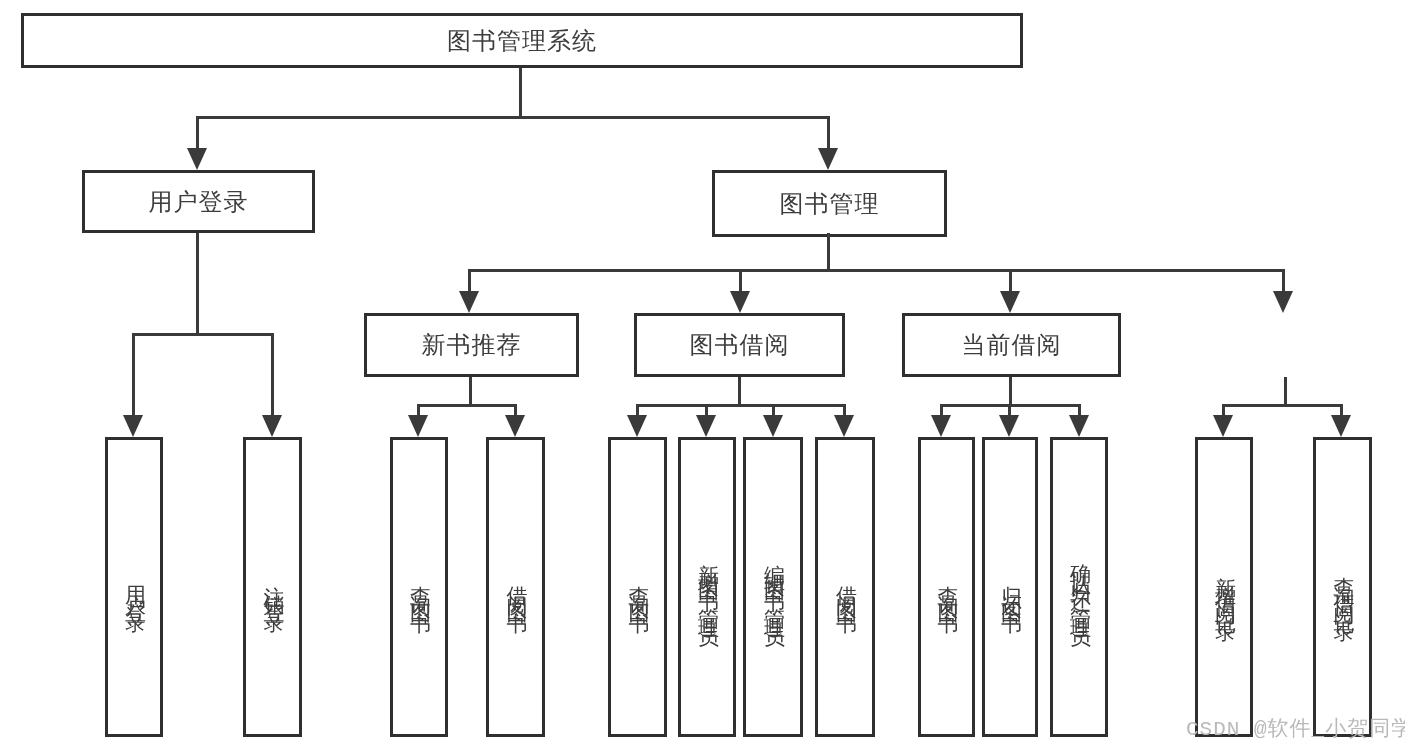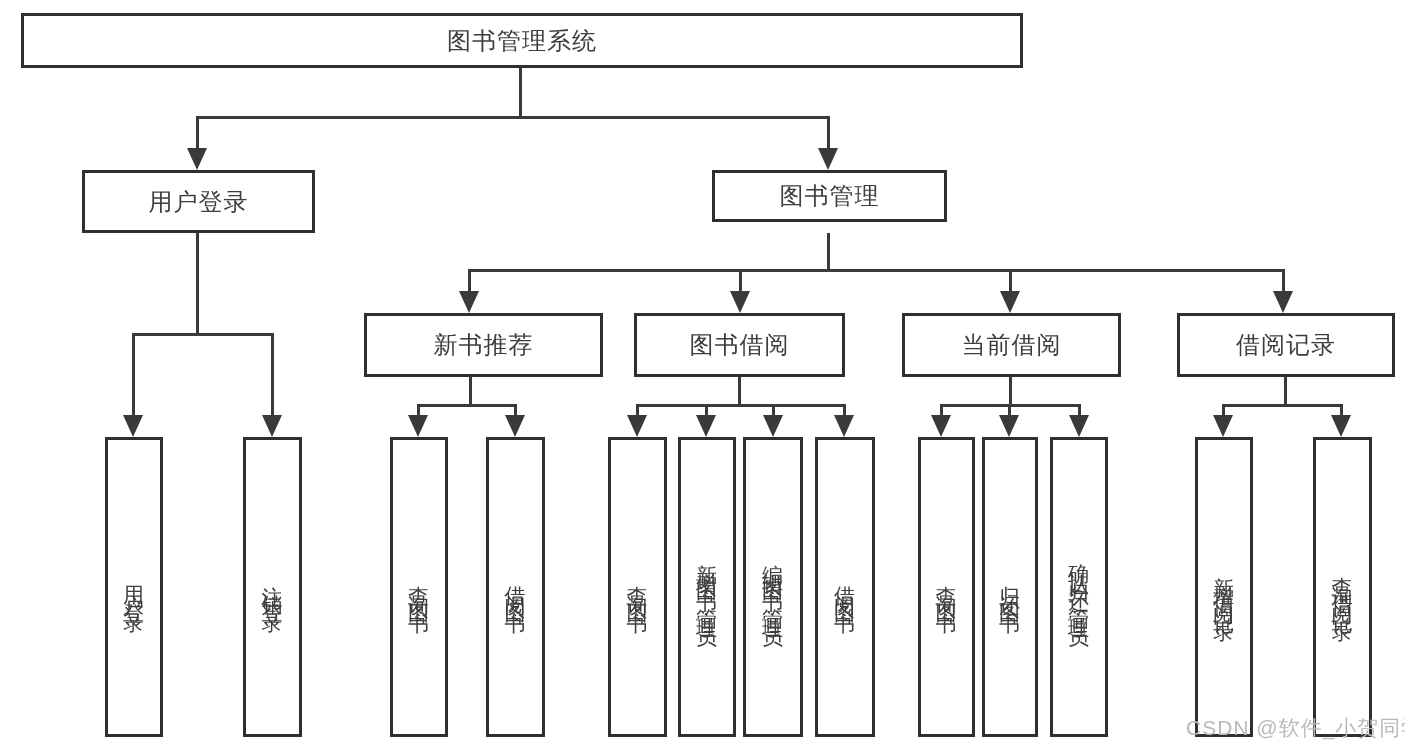--- a/index.html
+++ b/index.html
@@ -1,21 +1,21 @@
 <!DOCTYPE html>
 <html style="--line: #3a3a3a; --border: #2f2f2f; --text: #3d3d3d; --bg: #ffffff; --wm: #b9b9b9;"><head>
 <meta charset="utf-8">
 <style>
   :root{
     --line:#3a3a3a; --border:#2f2f2f; --text:#3d3d3d; --bg:#ffffff; --wm:#b9b9b9;
   }
   html,body{margin:0;padding:0;background:#fff;}
   .stage{
     position:relative;width:1405px;height:747px;background:var(--bg);
-    font-family:Liberation Sans, sans-serif;color:var(--text);
+    font-family:Liberation Mono, monospace;color:var(--text);
     overflow:hidden;
   }
   .hbox{
     position:absolute;box-sizing:border-box;border:3px solid var(--border);
     background:#fff;display:flex;align-items:center;justify-content:center;
     font-size:24px;letter-spacing:1px;color:var(--text);
   }
   .vbox{
     position:absolute;box-sizing:border-box;border:3px solid var(--border);
     background:#fff;display:flex;align-items:center;justify-content:center;
@@ -40,39 +40,36 @@
 <div class="stage">
 
   <div class="hbox" style="left:21px;top:13px;width:1002px;height:55px">
     <span>图书管理系统</span>
   </div>
 
   <div class="hbox" style="left:82px;top:170px;width:233px;height:63px">
     <span>用户登录</span>
   </div>
 
-  <div class="hbox" style="left:712px;top:170px;width:235px;height:52px">
+  <div class="hbox" style="left:712px;top:170px;width:235px;height:67px">
     <span>图书管理</span>
   </div>
 
-  <div class="hbox" style="left:364px;top:313px;width:239px;height:64px">
+  <div class="hbox" style="left:364px;top:313px;width:215px;height:64px">
     <span>新书推荐</span>
   </div>
 
   <div class="hbox" style="left:902px;top:313px;width:219px;height:64px">
     <span>当前借阅</span>
   </div>
 
   <div class="hbox" style="left:634px;top:313px;width:211px;height:64px">
     <span>图书借阅</span>
   </div>
 
-  <div class="hbox" style="left:1177px;top:313px;width:218px;height:64px">
-    <span>借阅记录</span>
-  </div>
 
   <div class="vbox" style="left:105px;top:437px;width:58px;height:300px">
     <span>用户登录</span>
   </div>
   <div class="vbox" style="left:243px;top:437px;width:59px;height:300px">
     <span>注销登录</span>
   </div>
 
   <div class="vbox" style="left:390px;top:437px;width:58px;height:300px">
     <span>查询图书</span>

